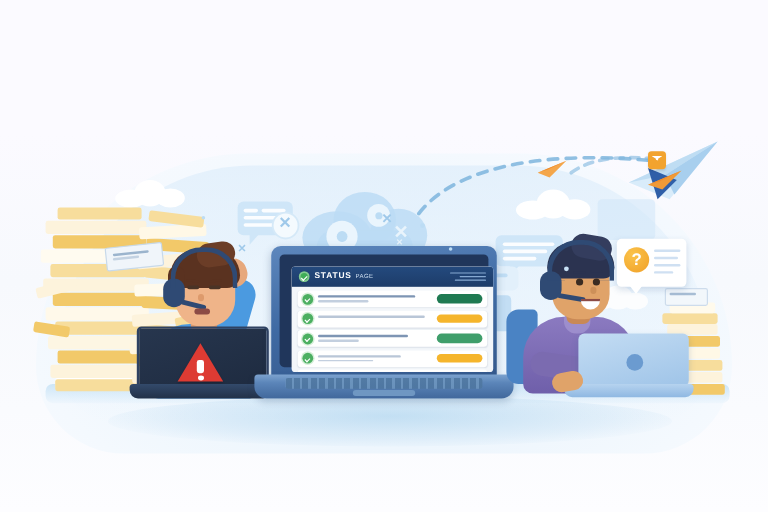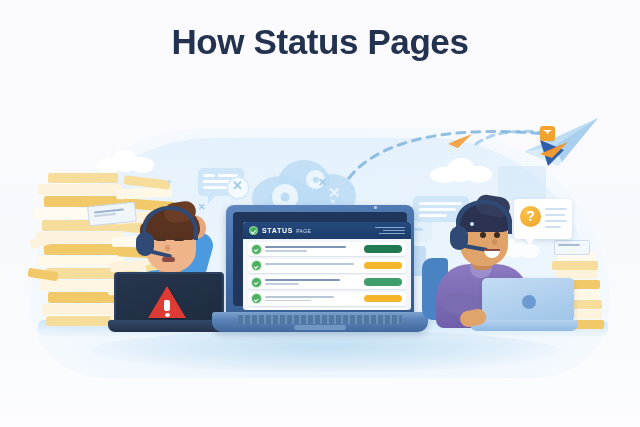--- a/index.html
+++ b/index.html
@@ -135,21 +135,20 @@
 </style>
 </head>
 <body>
 
 <div id="stage">
 
   <div class="arc"></div>
   <div class="arc2"></div>
 
   <div class="title">
-    <span class="l1">How Status Pages</span>
   </div>
 
   <div class="bubble" style="left:198px;top:168px;width:46px;height:28px;">
     <i class="ln" style="left:5px;top:6px;width:12px;"></i>
     <i class="ln" style="left:20px;top:6px;width:20px;"></i>
     <i class="ln" style="left:5px;top:12px;width:34px;"></i>
     <i class="ln" style="left:5px;top:18px;width:26px;"></i>
     <div class="tail" style="left:10px;top:27px;border-width:9px 8px 0 0;border-color:#cfe6f8 transparent transparent transparent;"></div>
   </div>
 

